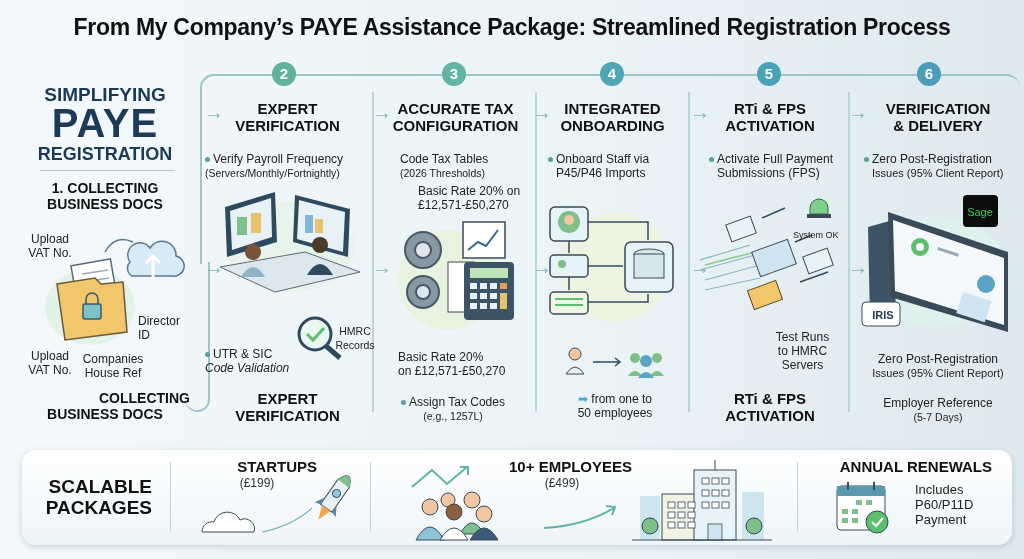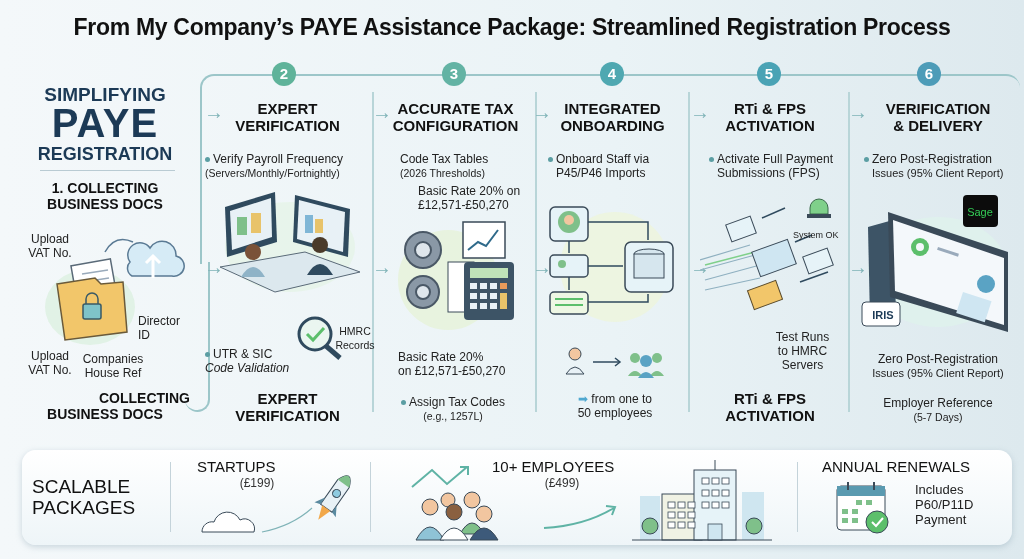--- a/index.html
+++ b/index.html
@@ -42,21 +42,21 @@
   .lefthead1 { position:absolute; left:20px; width:170px; text-align:center; color:#1c3a56; font-weight:bold; }
   .sep { position:absolute; left:40px; width:135px; height:1px; background:#b9cbd3; }
 
   
   .bottom {
     position: absolute; left: 22px; top: 450px; width: 990px; height: 95px;
     background: linear-gradient(180deg, #ffffff 0%, #eef5f8 100%);
     border-radius: 14px; box-shadow: 0 2px 6px rgba(120,150,165,0.35);
   }
   .bdiv { position:absolute; top:12px; height:70px; width:1px; background:#c4d3da; }
-  .btitle { position:absolute; font-weight:normal; color:#111; text-align:left; }
+  .btitle { position:absolute; font-weight:bold; color:#111; text-align:right; }
   .bprice { position:absolute; font-size:12px; color:#333; text-align:center; }
 </style>
 </head>
 <body>
 
 <div class="title">From My Company’s PAYE Assistance Package: Streamlined Registration Process</div>
 
 <div class="flow">
 
   <div class="connector" style="left:200px; top:12px; width:820px; height:190px; border-right:none; border-bottom:none; border-bottom-left-radius:0;"></div>

